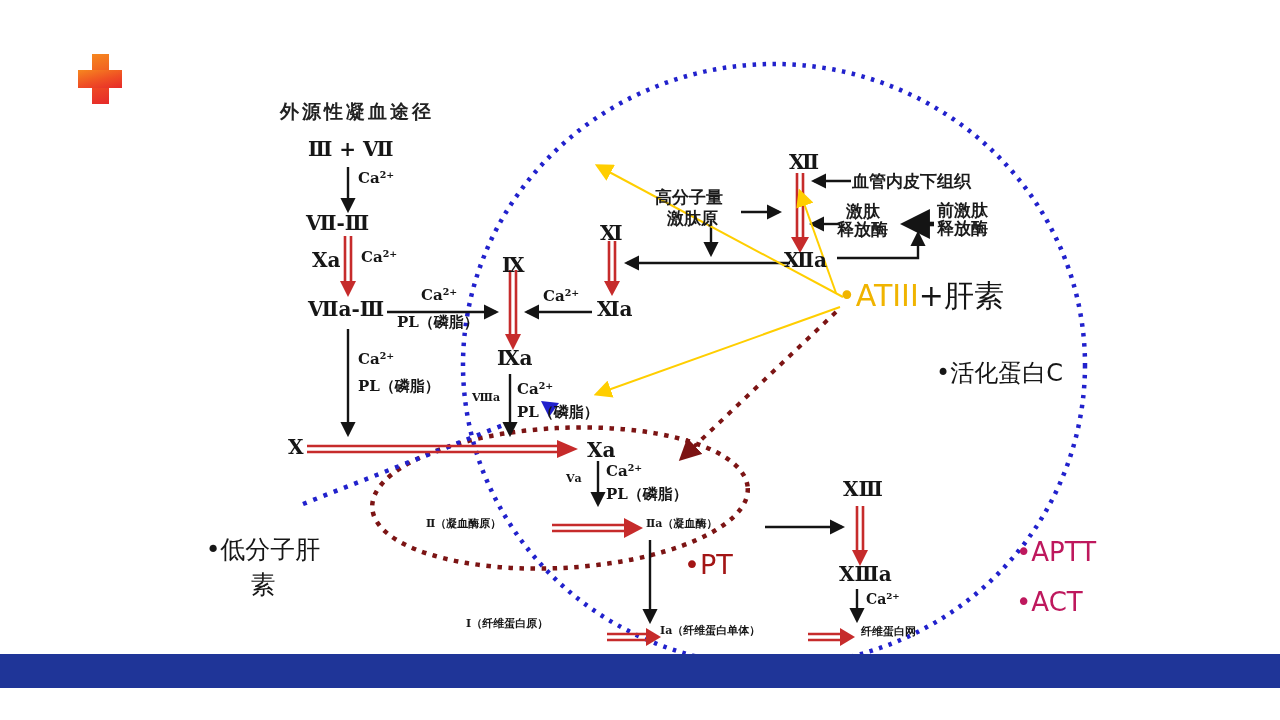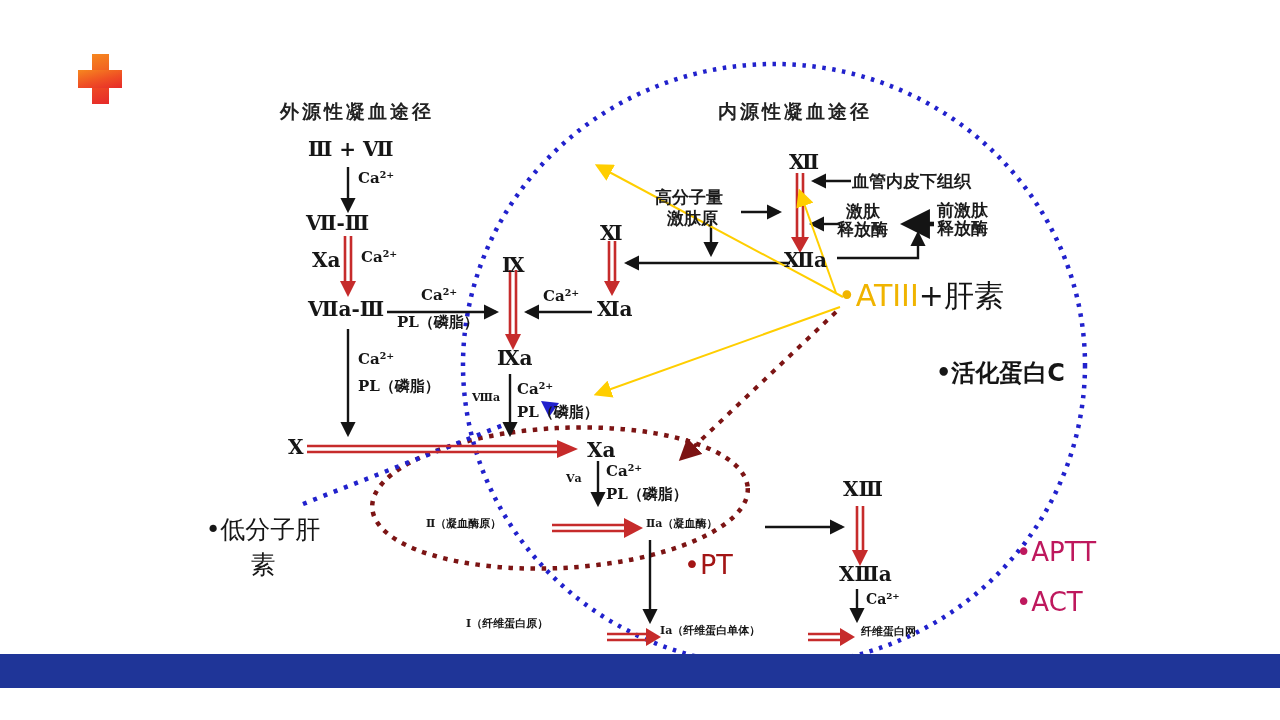--- a/index.html
+++ b/index.html
@@ -11,22 +11,22 @@
   .factor.sm{font-size:11px;}
   .cof{font-size:15px;}
   .cof.tiny{font-size:14px;}
   .title{position:absolute;font-size:19px;font-weight:700;letter-spacing:3px;color:#222;white-space:nowrap;}
   .side{position:absolute;font-size:17px;font-weight:700;color:#1b1b1b;white-space:nowrap;}
   .ann{position:absolute;font-family:"DejaVu Sans","Liberation Sans",sans-serif;font-weight:400;white-space:nowrap;}
   .ann.wrap{white-space:normal;}
   .atiii-line{font-size:30px;}
   .atiii-line .y{color:#f0b400;}
   .atiii-line .k{color:#161616;}
-  .black-ann{font-size:24px;color:#161616;font-weight:bold;}
-  .lmwh{font-size:25px;color:#161616;width:138px;line-height:1.4;}
+  .black-ann{font-size:24px;color:#161616;}
+  .lmwh{font-size:25px;color:#161616;width:138px;line-height:1.4;margin-top:20px;}
   .pt-ann{font-size:27px;color:#a31515;}
   .blue-ann{font-size:26px;color:#be185d;}
   .footer{position:absolute;left:0;bottom:0;width:1280px;height:34px;background:#1f3598;}
   .logo{position:absolute;left:78px;top:54px;width:44px;height:50px;}
   .logo-v{position:absolute;left:14px;top:0;width:17px;height:50px;
           background:linear-gradient(165deg,#f6871f 0%,#ef4f24 55%,#e62a2a 100%);}
   .logo-h{position:absolute;left:0;top:16px;width:44px;height:18px;
           background:linear-gradient(165deg,#f6871f 0%,#ef4f24 55%,#e62a2a 100%);}
 </style>
 </head>
@@ -121,21 +121,20 @@
       <path d="M836,293 L800,192" marker-end="url(#my)"></path>
       <path d="M840,307 L597,394" marker-end="url(#my)"></path>
     </g>
 
     <path d="M836,312 L682,458" fill="none" stroke="#7c1414" stroke-width="4" stroke-dasharray="5,7" marker-end="url(#md)"></path>
 
     <polygon points="541,401 559,403 549,417" fill="#2121cc"></polygon>
   </svg>
 
   <div class="title" style="left:280px;top:99px">外源性凝血途径</div>
-  <div class="title" style="left:718px;top:99px">内源性凝血途径</div>
 
   <div class="lbl factor" style="left:308px;top:139px">Ⅲ + Ⅶ</div>
   <div class="lbl cof" style="left:358px;top:171px">Ca²⁺</div>
   <div class="lbl factor" style="left:306px;top:213px">Ⅶ-Ⅲ</div>
   <div class="lbl factor" style="left:312px;top:250px">Ⅹa</div>
   <div class="lbl cof" style="left:361px;top:250px">Ca²⁺</div>
   <div class="lbl factor" style="left:308px;top:299px">Ⅶa-Ⅲ</div>
   <div class="lbl cof" style="left:421px;top:288px">Ca²⁺</div>
   <div class="lbl cof" style="left:397px;top:315px">PL（磷脂）</div>
   <div class="lbl cof" style="left:358px;top:352px">Ca²⁺</div>

